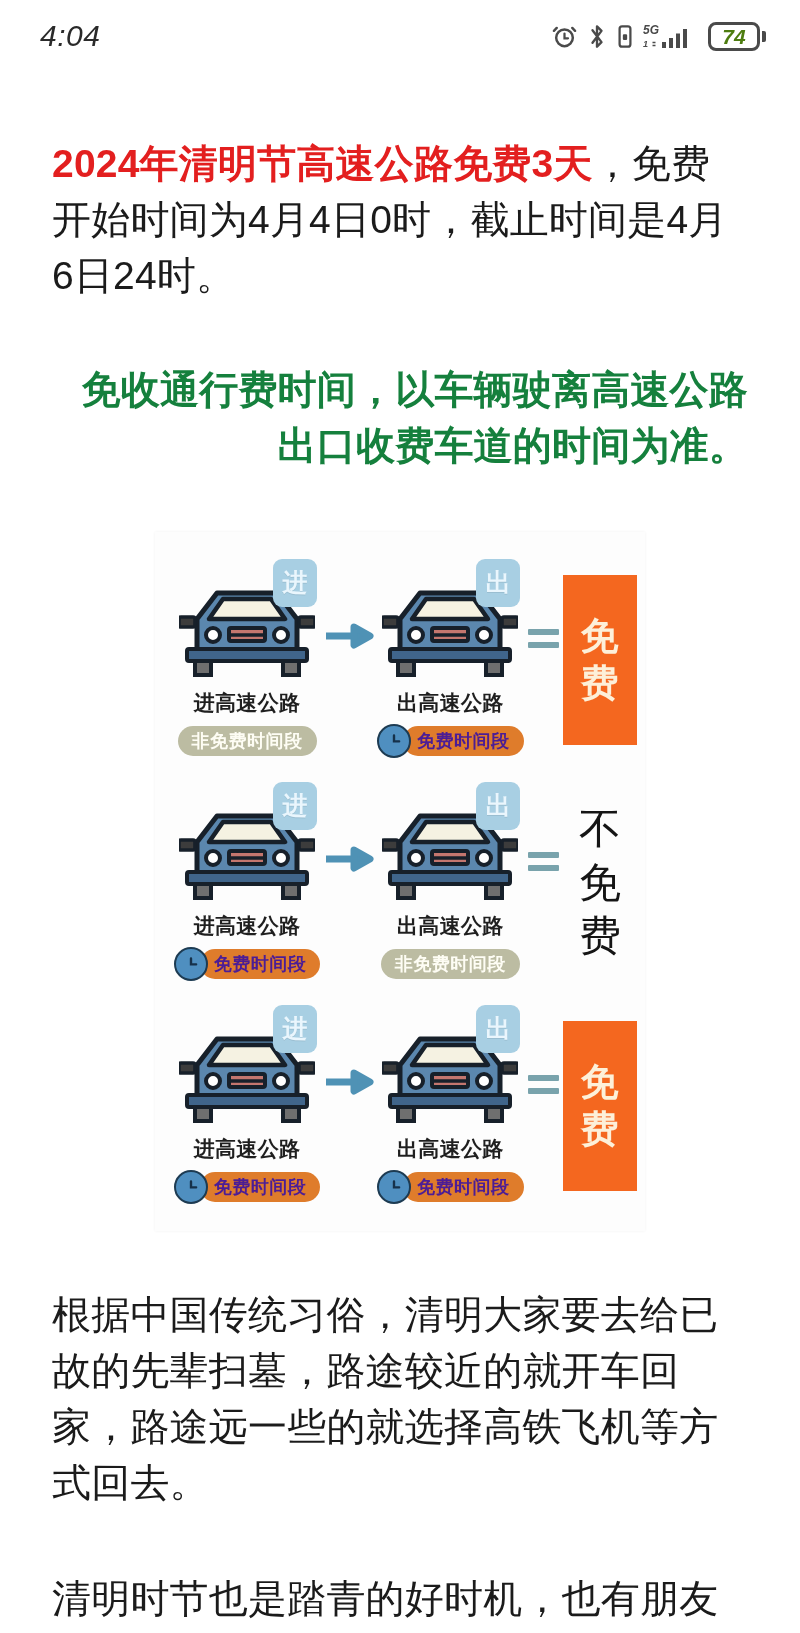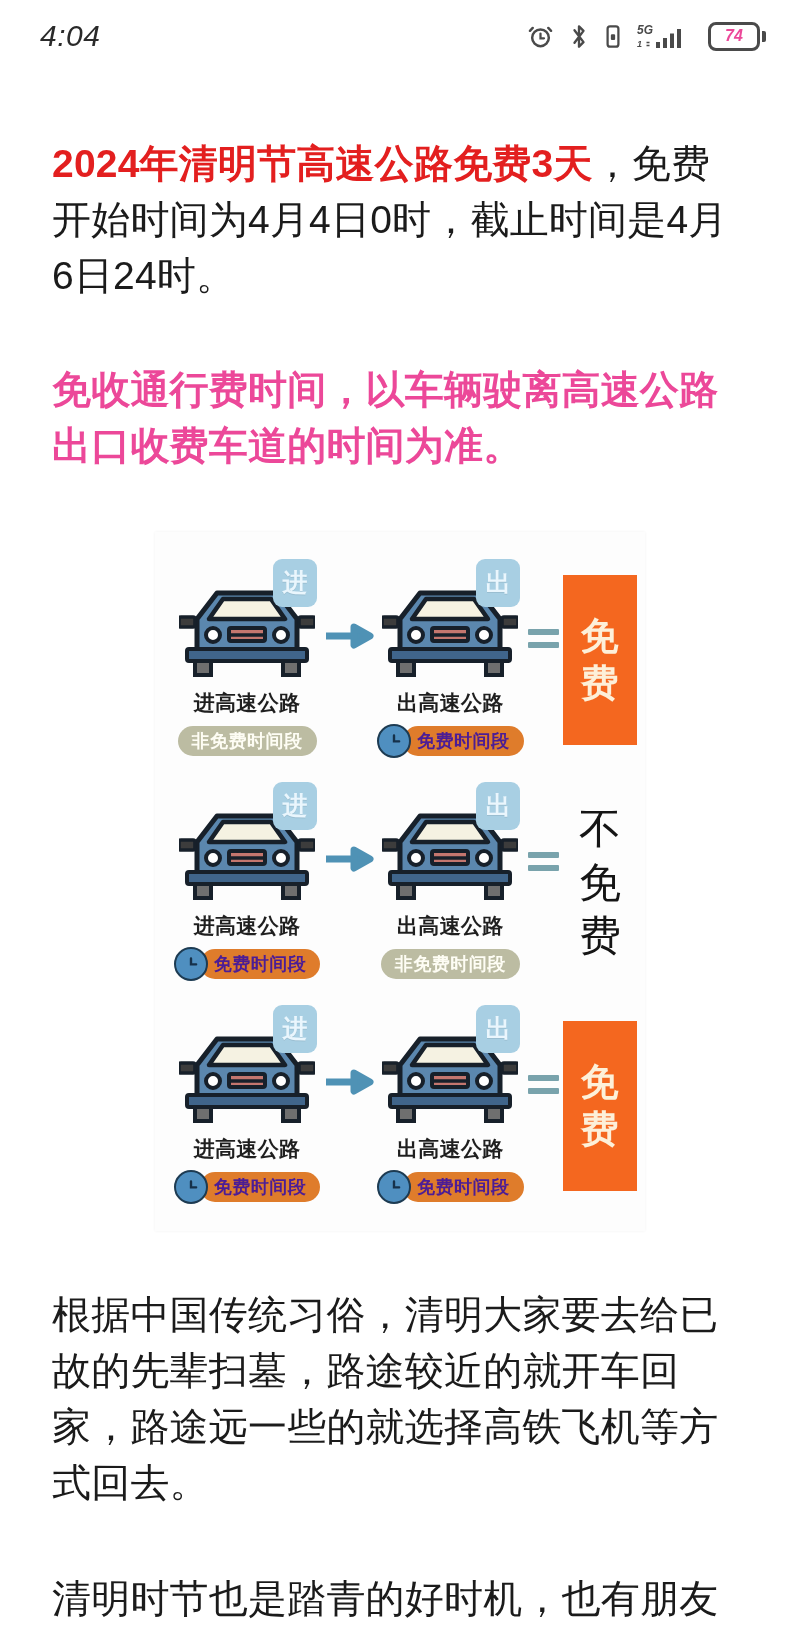--- a/index.html
+++ b/index.html
@@ -10,30 +10,30 @@
     overflow:hidden;
   }
   #page{ position:relative; width:800px; height:1633px; background:#fff; }
 
   
   .statusbar{
     height:72px; display:flex; align-items:center;
     justify-content:space-between; padding:0 34px 0 40px;font-style:italic;
   }
   .clock{ font-size:30px; color:#2a2a2a; letter-spacing:.5px; font-weight:400; }
-  .sysicons{ display:flex; align-items:center; gap:15px; }
+  .sysicons{ display:flex; align-items:center; gap:9px; }
   .sysicons svg{ display:block; }
   .battery{
     display:flex; align-items:center; gap:2px;
   }
   .batt-body{
     width:52px; height:29px; border:3px solid #4a4a4a; border-radius:8px;
     display:flex; align-items:center; justify-content:center;
   }
-  .batt-num{ font-size:16px; font-weight:700; color:#ec4899; line-height:1; }
+  .batt-num{ font-size:21px; font-weight:700; color:#4d7c0f; line-height:1; }
   .batt-cap{ width:4px; height:11px; background:#4a4a4a; border-radius:0 2px 2px 0; }
 
   
   .appbar{
     height:84px; display:flex; align-items:center; position:relative;
     border-bottom:1px solid #ececec;
   }
   .close-btn{
     position:absolute; left:24px; top:50%; transform:translateY(-50%);
     width:56px; height:56px; display:flex; align-items:center; justify-content:center;
@@ -57,21 +57,21 @@
   .dot{ width:8px; height:8px; border-radius:50%; background:#333; }
 
   
   .article{ padding:0 52px; }
   .para{
     font-size:39px; line-height:56px; color:#1b1b1b; letter-spacing:.2px;
     word-break:break-all;
   }
   .p1{ margin-top:64px; }
   .hl{ color:#e31f1f; font-weight:700; }
-  .p2{ margin-top:58px; font-weight:700; color:#ec4899; }
+  .p2{ margin-top:58px; font-weight:700; color:#15803d;text-align:right; }
   .p3{ margin-top:56px; }
   .p4{ margin-top:60px; }
 
   
   .info-wrap{ margin-top:58px; display:flex; justify-content:center; }
   .info-card{
     width:490px; background:#fdfdfd; padding:16px 0 14px 0;
     box-shadow:0 0 3px rgba(0,0,0,.06);
   }
   .ig-row{

